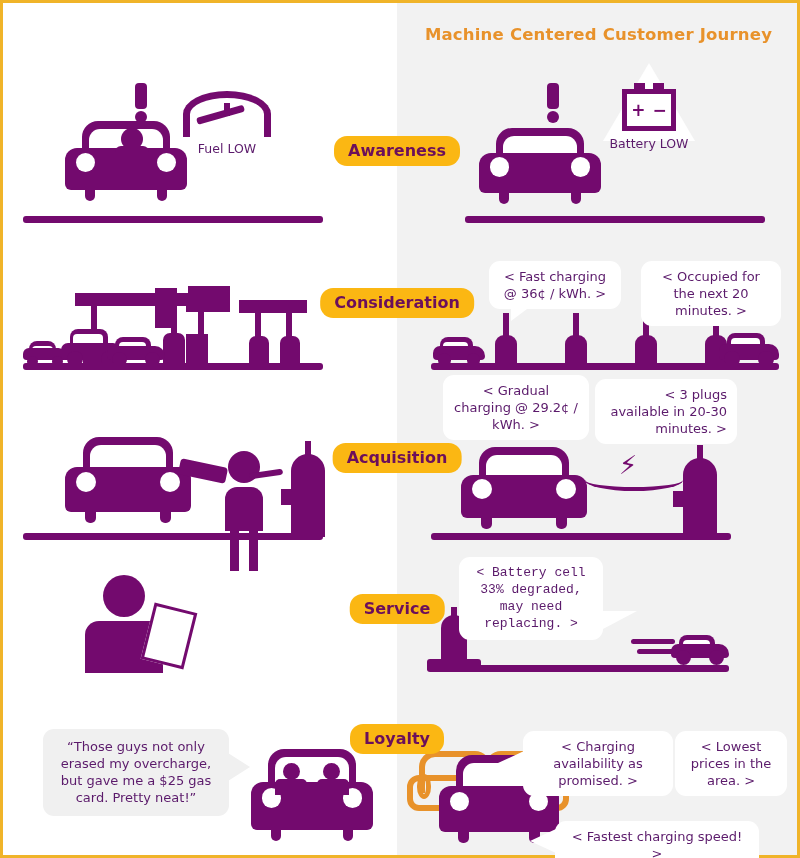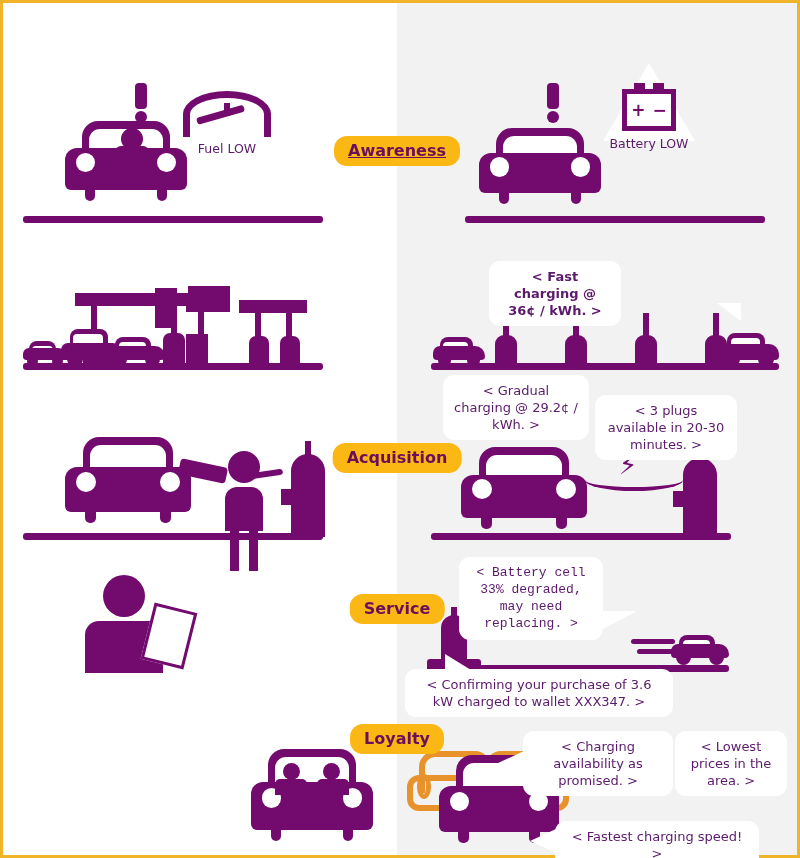--- a/index.html
+++ b/index.html
@@ -219,22 +219,24 @@
   .wire { position:absolute; border-bottom:4px solid #730A6E; border-radius:50%; }
 </style>
 </head>
 <body>
 
 <div id="page">
 
   <div class="col-bg col-left"></div>
   <div class="col-bg col-right"></div>
 
-
-  <div class="pill" style="left:394px; top:133px;text-decoration:underline;">Awareness</div>
+  <div class="title title-right">Machine Centered Customer Journey</div>
+
+  <div class="pill" style="left:394px; top:133px;">Awareness</div>
+  <div class="pill" style="left:394px; top:285px;">Consideration</div>
   <div class="pill" style="left:394px; top:440px;">Acquisition</div>
   <div class="pill" style="left:394px; top:721px;">Loyalty</div>
   <div class="pill" style="left:394px; top:591px;">Service</div>
 
   <div class="excl" style="left:132px; top:80px; width:12px; height:40px;">
     <div class="bar" style="height:26px;"></div>
       <div class="dot" style="width:12px; padding-bottom:12px;"></div>
   </div>
   <div class="car-front" style="left:62px; top:118px; width:122px; height:80px;">
     <div class="roof"></div>
@@ -314,24 +316,25 @@
   </div>
   <div class="car-side" style="left:104px; top:334px; width:58px; height:30px;">
     <div class="ct"></div>
       <div class="cw"></div>
       <div class="cb"></div>
     <div class="cwh l"></div>
       <div class="cwh r"></div>
   </div>
   <div class="ground" style="left:20px; top:360px; width:300px;"></div>
 
-  <div class="bub" style="left:486px; top:258px; width:132px;font-weight:bold;">&lt; Fast charging @ 36¢ / kWh. &gt;</div>
+  <div class="bub" style="left:486px; top:258px; width:132px;">&lt; Fast charging @ 36¢ / kWh. &gt;</div>
   <div class="tail" style="position:absolute; left:508px; top:300px; width:0; height:0;
        border-top:18px solid #fff; border-right:24px solid transparent; z-index:29;"></div>
 
+  <div class="bub" style="left:638px; top:258px; width:140px;">&lt; Occupied for the next 20 minutes. &gt;</div>
   <div class="tail" style="position:absolute; left:714px; top:300px; width:0; height:0;
        border-top:18px solid #fff; border-left:24px solid transparent; z-index:29;"></div>
 
   <div class="post" style="left:492px; top:310px; width:22px; height:54px;">
     <div class="pole"></div>
       <div class="head"></div>
     </div>
   <div class="post" style="left:562px; top:310px; width:22px; height:54px;">
     <div class="pole"></div>
       <div class="head"></div>
@@ -355,21 +358,21 @@
   <div class="car-side" style="left:716px; top:330px; width:60px; height:34px;">
     <div class="ct"></div>
       <div class="cw"></div>
       <div class="cb"></div>
     <div class="cwh l"></div>
       <div class="cwh r"></div>
   </div>
   <div class="ground" style="left:428px; top:360px; width:348px;"></div>
 
   <div class="bub" style="left:440px; top:372px; width:146px;">&lt; Gradual charging @ 29.2¢ / kWh. &gt;</div>
-  <div class="bub" style="left:592px; top:392px; width:142px;">&lt; 3 plugs available in 20-30 minutes. &gt;</div>
+  <div class="bub" style="left:592px; top:376px; width:142px;text-align:right;">&lt; 3 plugs available in 20-30 minutes. &gt;</div>
 
   <div class="car-front" style="left:62px; top:434px; width:126px; height:86px;">
     <div class="roof"></div>
       <div class="wind"></div>
       <div class="body"></div>
     <div class="hl l"></div>
       <div class="hl r"></div>
     <div class="wh l"></div>
       <div class="wh r"></div>
   </div>
@@ -430,22 +433,22 @@
   <div class="sline" style="left:634px; top:646px; width:38px;"></div>
   <div class="car-side" style="left:668px; top:632px; width:58px; height:30px;">
     <div class="ct"></div>
       <div class="cw"></div>
       <div class="cb"></div>
     <div class="cwh l"></div>
       <div class="cwh r"></div>
   </div>
   <div class="ground" style="left:424px; top:662px; width:302px;"></div>
 
-  <div class="bub" style="left:402px; top:666px; width:268px;">&lt; Confirming your purchase of 3.6 kW charged to wallet XXX347. &gt;<span class="tail tail-tl" style="left:40px;"></span></div>
-
+
+  <div class="bub grey" style="left:40px; top:726px; width:186px; padding:9px 12px;">“Those guys not only erased my overcharge, but gave me a $25 gas card. Pretty neat!”<span class="tail tail-rt"></span></div>
   <div class="car-front" style="left:248px; top:746px; width:122px; height:92px;">
     <div class="roof"></div>
       <div class="wind"></div>
       <div class="body"></div>
     <div class="hl l"></div>
       <div class="hl r"></div>
     <div class="wh l"></div>
       <div class="wh r"></div>
   </div>
   <div class="pp" style="left:280px; top:760px; width:17px; height:17px; border-radius:50%;"></div>

